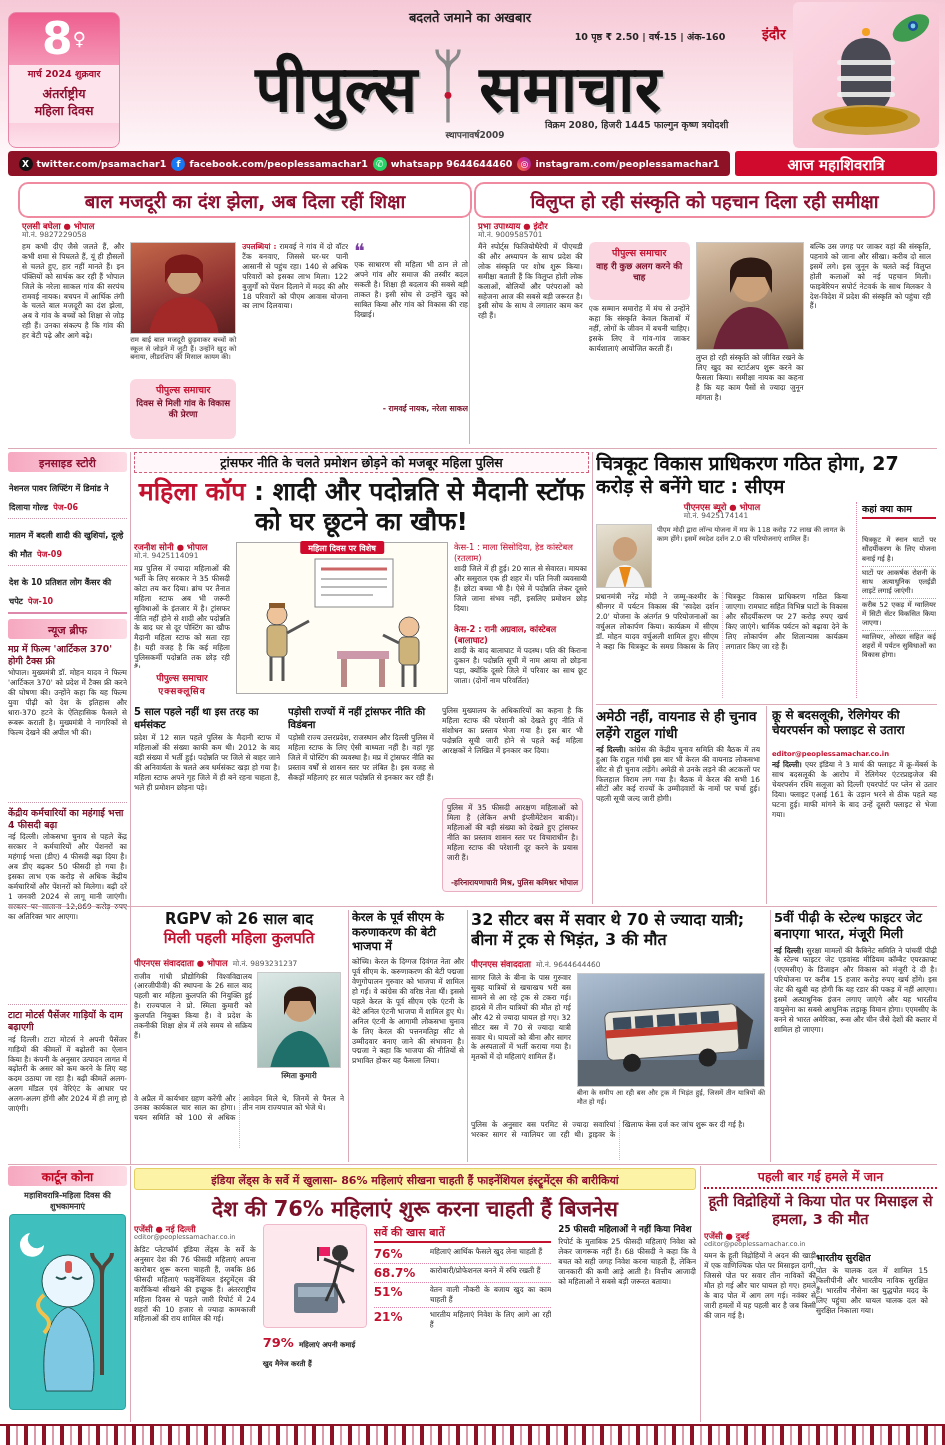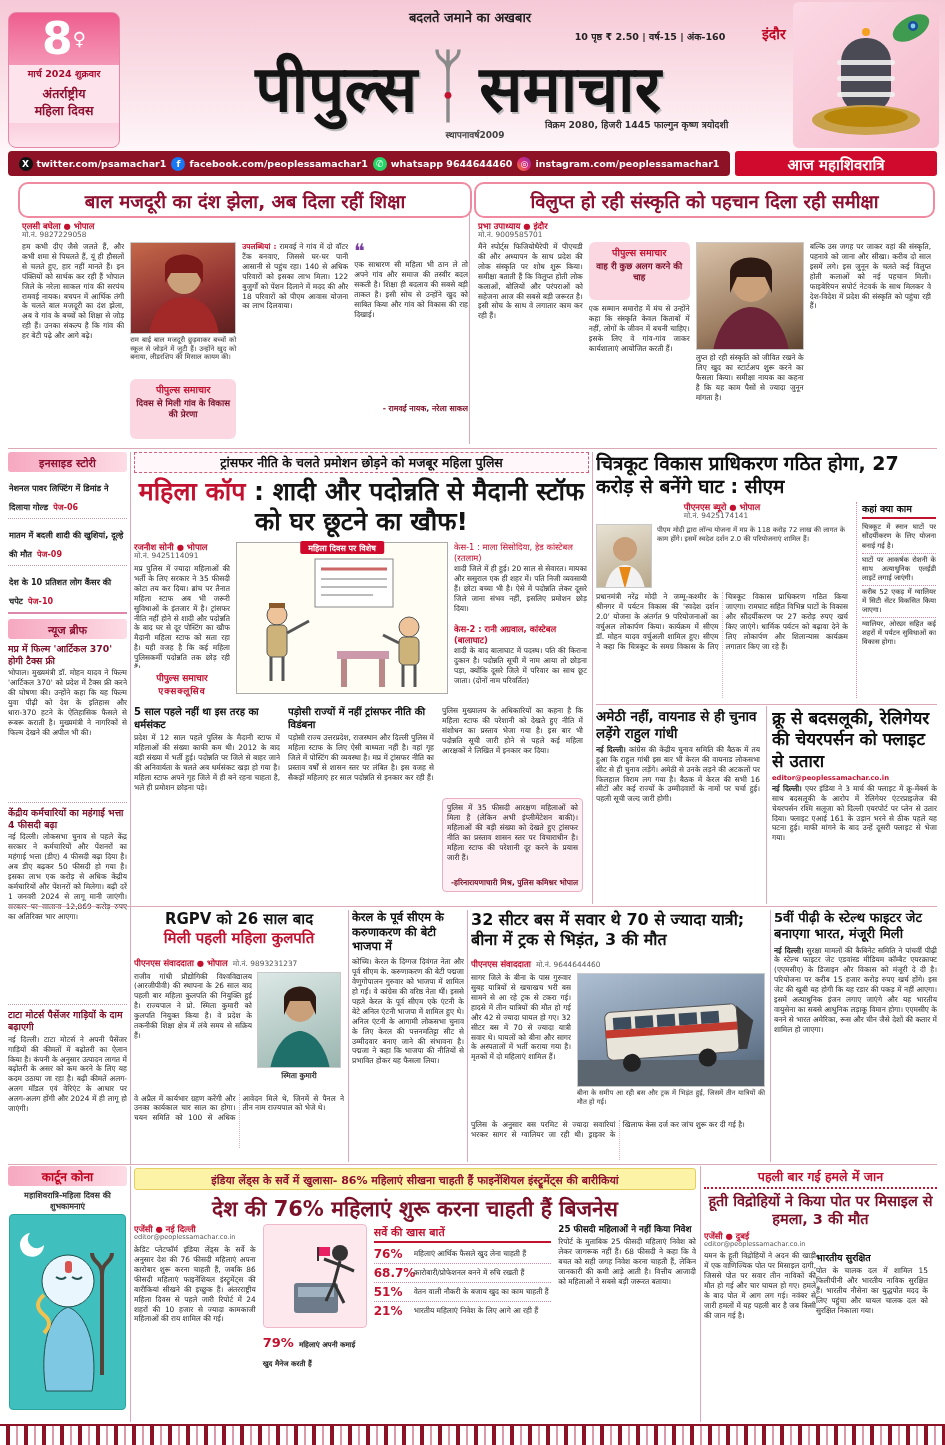--- a/index.html
+++ b/index.html
@@ -15,21 +15,21 @@
 .hlbox{border:2px solid #ef8aa0;border-radius:10px;color:#8f1030;font-weight:bold;font-size:18.5px;display:flex;align-items:center;justify-content:center;background:#fff;text-align:center}
 .pinkhdr{background:linear-gradient(90deg,#f6a8c0,#fddce6);color:#8f1030;font-weight:bold;font-size:11px;display:flex;align-items:center;justify-content:center;border-radius:3px;height:20px}
 .photo{position:relative;overflow:hidden;border:1px solid #c9c9c9}
 .cap{font-size:6.9px;color:#333;line-height:1.25;padding-top:2px;text-align:justify}
 .hr{position:absolute;background:#dcaab6;height:1px}
 .vr{position:absolute;background:#dcaab6;width:1px}
 .inset{background:#fbd7e2;border-radius:6px;padding:4px;text-align:center}
 .quotebox{background:#fdeff3;border:1px solid #e9aec0;border-radius:4px;padding:4px}
 .icn{display:inline-flex;width:14px;height:14px;border-radius:50%;align-items:center;justify-content:center;font-size:9px;font-weight:bold;color:#fff;margin-right:4px;flex:0 0 14px}
 .soc{display:flex;align-items:center;white-space:nowrap}
-.statrow{display:flex;gap:4px;border-bottom:1px dotted #d8a;padding:2px 0;align-items:center}
+.statrow{display:flex;gap:20px;border-bottom:1px dotted #d8a;padding:2px 0;align-items:flex-start}
 .works-item{font-size:7px;line-height:1.3;border-bottom:1px dotted #d8a;padding:2px 0;color:#222;text-align:justify}
 .brief{border-bottom:1px dotted #c9a;padding:4px 0}
 .brief h4{font-size:9.3px;color:#7c1028;line-height:1.25;margin-bottom:2px}
 </style>
 </head>
 <body>
 
 <div id="pg">
 
   <div class="abs" style="left:0;top:0;width:945px;height:178px;background:linear-gradient(180deg,#f6c9d7 0%,#fbe3ea 50%,#fff 100%)">
@@ -278,41 +278,41 @@
                 <circle cx="28" cy="24" r="12" fill="#caa07a"></circle>
                 <path d="M8 64 C12 44 22 40 28 40 C34 40 44 44 48 64 Z" fill="#f2f2f2"></path>
                 <path d="M22 42 L28 64 L34 42 Z" fill="#e88817"></path>
               </svg>
           </div>
           <div class="cap" style="width:188px;height:64px;overflow:hidden">पीएम मोदी द्वारा लॉन्च योजना में मप्र के 118 करोड़ 72 लाख की लागत के काम होंगे। इसमें स्वदेश दर्शन 2.0 की परियोजनाएं शामिल हैं।</div>
         </div>
         <div class="bt c2" style="margin-top:4px;height:106px">प्रधानमंत्री नरेंद्र मोदी ने जम्मू-कश्मीर के श्रीनगर में पर्यटन विकास की 'स्वदेश दर्शन 2.0' योजना के अंतर्गत 9 परियोजनाओं का वर्चुअल लोकार्पण किया। कार्यक्रम में सीएम डॉ. मोहन यादव वर्चुअली शामिल हुए। सीएम ने कहा कि चित्रकूट के समग्र विकास के लिए चित्रकूट विकास प्राधिकरण गठित किया जाएगा। रामघाट सहित विभिन्न घाटों के विकास और सौंदर्यीकरण पर 27 करोड़ रुपए खर्च किए जाएंगे। धार्मिक पर्यटन को बढ़ावा देने के लिए लोकार्पण और शिलान्यास कार्यक्रम लगातार किए जा रहे हैं।</div>
       </div>
       <div style="width:80px;overflow:hidden;border-left:1px dotted #d8a;padding-left:5px">
-        <div class="hd" style="font-size:9.5px;border-bottom:2px solid #c21230;padding-bottom:2px;margin-bottom:2px">कहां क्या काम</div>
+        <div class="hd" style="font-size:9.5px;border-bottom:2px solid #c21230;padding-bottom:2px;margin-bottom:15px">कहां क्या काम</div>
         <div class="works-item">चित्रकूट में स्नान घाटों पर सौंदर्यीकरण के लिए योजना बनाई गई है।</div>
         <div class="works-item">घाटों पर आकर्षक रोशनी के साथ अत्याधुनिक एलईडी लाइटें लगाई जाएंगी।</div>
         <div class="works-item">करीब 52 एकड़ में ग्वालियर में सिटी सेंटर विकसित किया जाएगा।</div>
         <div class="works-item" style="border-bottom:none">ग्वालियर, ओरछा सहित कई शहरों में पर्यटन सुविधाओं का विकास होगा।</div>
       </div>
     </div>
   </section>
 
   <div class="hr" style="left:596px;top:704px;width:341px"></div>
   <div class="vr" style="left:766px;top:706px;height:198px"></div>
 
   <section class="abs" style="left:596px;top:708px;width:164px;height:196px;overflow:hidden">
     <div class="hd" style="font-size:13.5px;line-height:1.25;margin-bottom:3px">अमेठी नहीं, वायनाड से ही चुनाव लड़ेंगे राहुल गांधी</div>
     <div class="bt" style="height:140px">
       <b>नई दिल्ली।</b> <span>कांग्रेस की केंद्रीय चुनाव समिति की बैठक में तय हुआ कि राहुल गांधी इस बार भी केरल की वायनाड लोकसभा सीट से ही चुनाव लड़ेंगे। अमेठी से उनके लड़ने की अटकलों पर फिलहाल विराम लग गया है। बैठक में केरल की सभी 16 सीटों और कई राज्यों के उम्मीदवारों के नामों पर चर्चा हुई। पहली सूची जल्द जारी होगी।</span>
     </div>
   </section>
 
   <section class="abs" style="left:772px;top:708px;width:165px;height:196px;overflow:hidden">
-    <div class="hd" style="font-size:17px;line-height:1.25;margin-bottom:2px">क्रू से बदसलूकी, रेलिगेयर की चेयरपर्सन को फ्लाइट से उतारा</div>
+    <div class="hd" style="font-size:12px;line-height:1.25;margin-bottom:12px">क्रू से बदसलूकी, रेलिगेयर की चेयरपर्सन को फ्लाइट से उतारा</div>
     <div class="red" style="font-size:6.8px;font-weight:bold;margin-bottom:2px">editor@peoplessamachar.co.in</div>
     <div class="bt" style="height:130px">
       <b>नई दिल्ली।</b> <span>एयर इंडिया ने 3 मार्च की फ्लाइट में क्रू-मेंबर्स के साथ बदसलूकी के आरोप में रेलिगेयर एंटरप्राइजेज की चेयरपर्सन रश्मि सलूजा को दिल्ली एयरपोर्ट पर प्लेन से उतार दिया। फ्लाइट एआई 161 के उड़ान भरने से ठीक पहले यह घटना हुई। माफी मांगने के बाद उन्हें दूसरी फ्लाइट से भेजा गया।</span>
     </div>
   </section>
 
   <div class="hr" style="left:8px;top:906px;width:929px"></div>
   <div class="vr" style="left:348px;top:910px;height:252px"></div>
   <div class="vr" style="left:467px;top:910px;height:252px"></div>
   <div class="vr" style="left:770px;top:910px;height:252px"></div>

